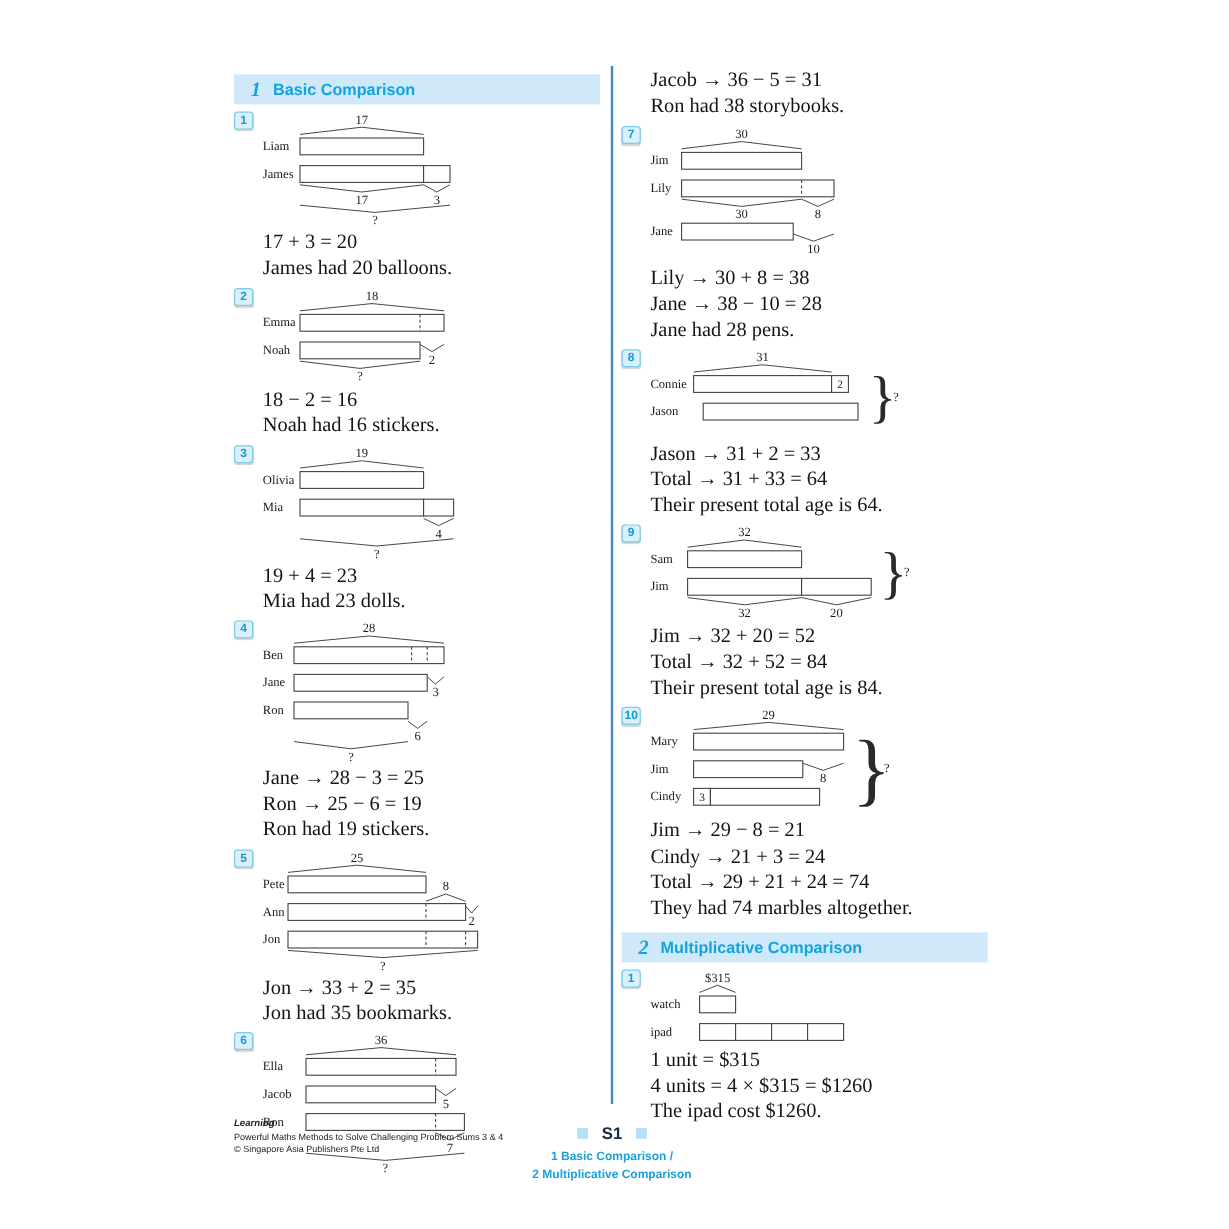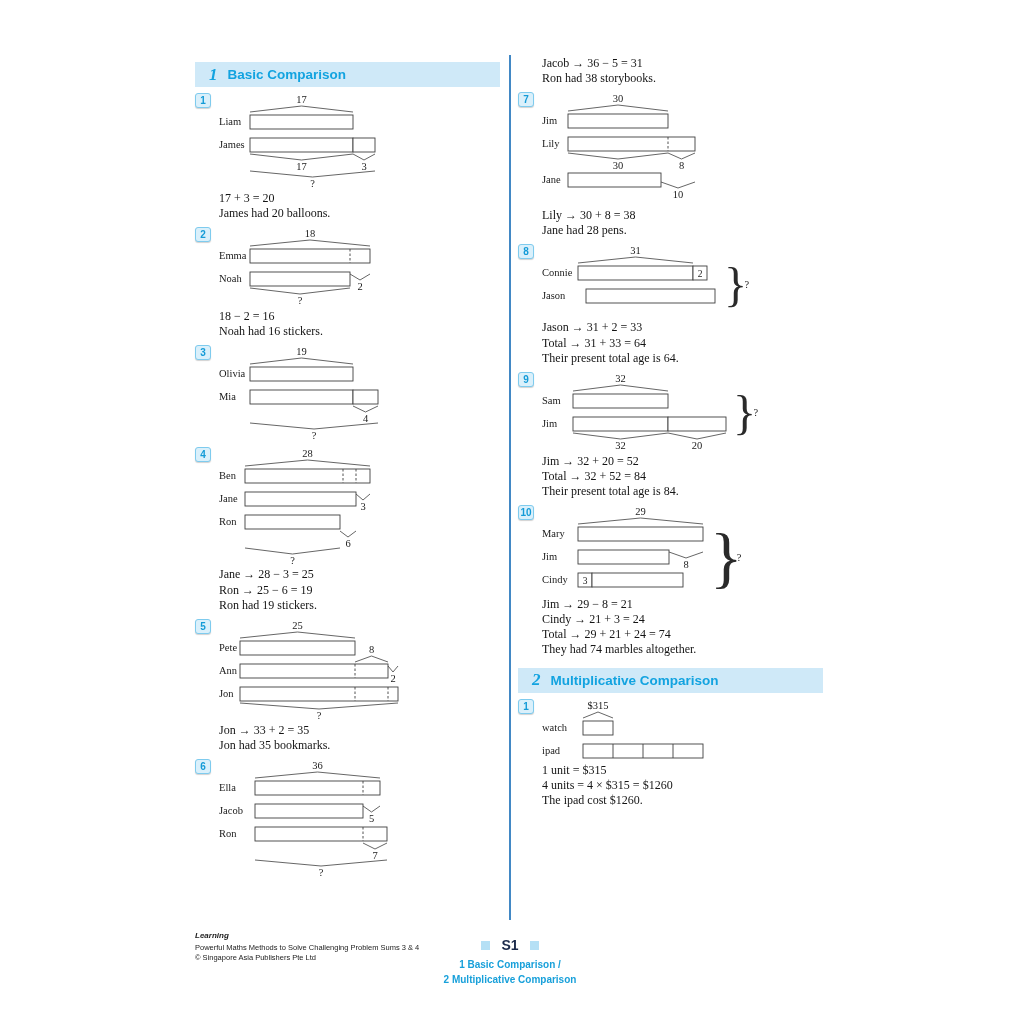--- a/index.html
+++ b/index.html
@@ -23,21 +23,21 @@
   .bar{fill:#fff;stroke:#3f3f3f;stroke-width:.9}
   .dash-line{stroke:#3f3f3f;stroke-width:.9;stroke-dasharray:2.5 2}
   .solid-line{stroke:#3f3f3f;stroke-width:.9}
   .vm{fill:none;stroke:#3f3f3f;stroke-width:.8}
   svg text{font-family:"Liberation Serif",serif;fill:#1a1a1a}
   .t-name{font-size:10.5px}
   .t-measure{font-size:10.5px}
   .t-box{font-size:9.5px}
   .t-brace{fill:#2a2a2a}
 
-  .solution{margin:2px 0 0 24px;font-size:12px;line-height:1.26;color:#141414}
+  .solution{margin:2px 0 0 24px;font-size:17px;line-height:1.26;color:#141414}
   .sol-line .b{font-weight:normal}
 
   .footer-left{position:absolute;left:195px;top:931px;color:#222;font-family:"Liberation Sans",sans-serif}
   .imprint-logo{font-weight:bold;font-style:italic;font-size:8px;margin-bottom:3px}
   .imprint-line{font-size:7.5px;line-height:1.35}
   .footer-center{position:absolute;left:395px;top:935px;width:230px;text-align:center}
   .page-row{margin-bottom:5px}
   .sq{display:inline-block;width:9px;height:9px;background:#b5e0f5;margin:0 7px;vertical-align:middle}
   .page-num{font-family:"Liberation Sans",sans-serif;font-weight:bold;font-size:14px;color:#1b2a4a;vertical-align:middle}
   .footer-link{font-family:"Liberation Sans",sans-serif;font-weight:bold;font-size:10px;color:#18a0da;line-height:1.45}
@@ -101,20 +101,24 @@
           <text x="24" y="32" class="t-name" text-anchor="start">Olivia</text>
           <rect x="55" y="22" width="103" height="14" class="bar"></rect>
           <text x="24" y="55" class="t-name" text-anchor="start">Mia</text>
           <rect x="55" y="45" width="103" height="14" class="bar"></rect>
           <rect x="158" y="45" width="25" height="14" class="bar"></rect>
           <path d="M158 61 L170.5 67 L183 61" class="vm"></path>
           <text x="170.5" y="77" class="t-measure" text-anchor="middle">4</text>
           <path d="M55 78 L119 84 L183 78" class="vm"></path>
           <text x="119" y="94" class="t-measure" text-anchor="middle">?</text>
         </svg>
+        <div class="solution">
+          <div class="sol-line"><span>19 + 4 = 23</span></div>
+          <div class="sol-line"><span>Mia had </span><span class="b">23</span><span> dolls.</span></div>
+        </div>
       </div>
       <div class="problem">
         <div class="badge">4</div>
         <svg width="300" height="118" class="diagram">
           <path d="M50 19 L112.5 13 L175 19" class="vm"></path>
           <text x="112.5" y="10" class="t-measure" text-anchor="middle">28</text>
           <text x="24" y="32" class="t-name" text-anchor="start">Ben</text>
           <rect x="50" y="22" width="125" height="14" class="bar"></rect>
           <line x1="148" y1="22" x2="148" y2="36" class="dash-line"></line>
           <line x1="161" y1="22" x2="161" y2="36" class="dash-line"></line>
@@ -205,20 +209,21 @@
           <text x="100" y="77" class="t-measure" text-anchor="middle">30</text>
           <path d="M150 61 L163.5 67 L177 61" class="vm"></path>
           <text x="163.5" y="77" class="t-measure" text-anchor="middle">8</text>
           <text x="24" y="91" class="t-name" text-anchor="start">Jane</text>
           <rect x="50" y="81" width="93" height="14" class="bar"></rect>
           <path d="M143 90 L160 96 L177 90" class="vm"></path>
           <text x="160" y="106" class="t-measure" text-anchor="middle">10</text>
         </svg>
         <div class="solution">
           <div class="sol-line"><span>Lily → 30 + 8 = 38</span></div>
+          <div class="sol-line"><span>Jane → 38 − 10 = 28</span></div>
           <div class="sol-line"><span>Jane had </span><span class="b">28</span><span> pens.</span></div>
         </div>
       </div>
       <div class="problem">
         <div class="badge">8</div>
         <svg width="300" height="74" class="diagram">
           <path d="M60 19 L117.5 13 L175 19" class="vm"></path>
           <text x="117.5" y="10" class="t-measure" text-anchor="middle">31</text>
           <text x="24" y="32" class="t-name" text-anchor="start">Connie</text>
           <rect x="60" y="22" width="115" height="14" class="bar"></rect>

